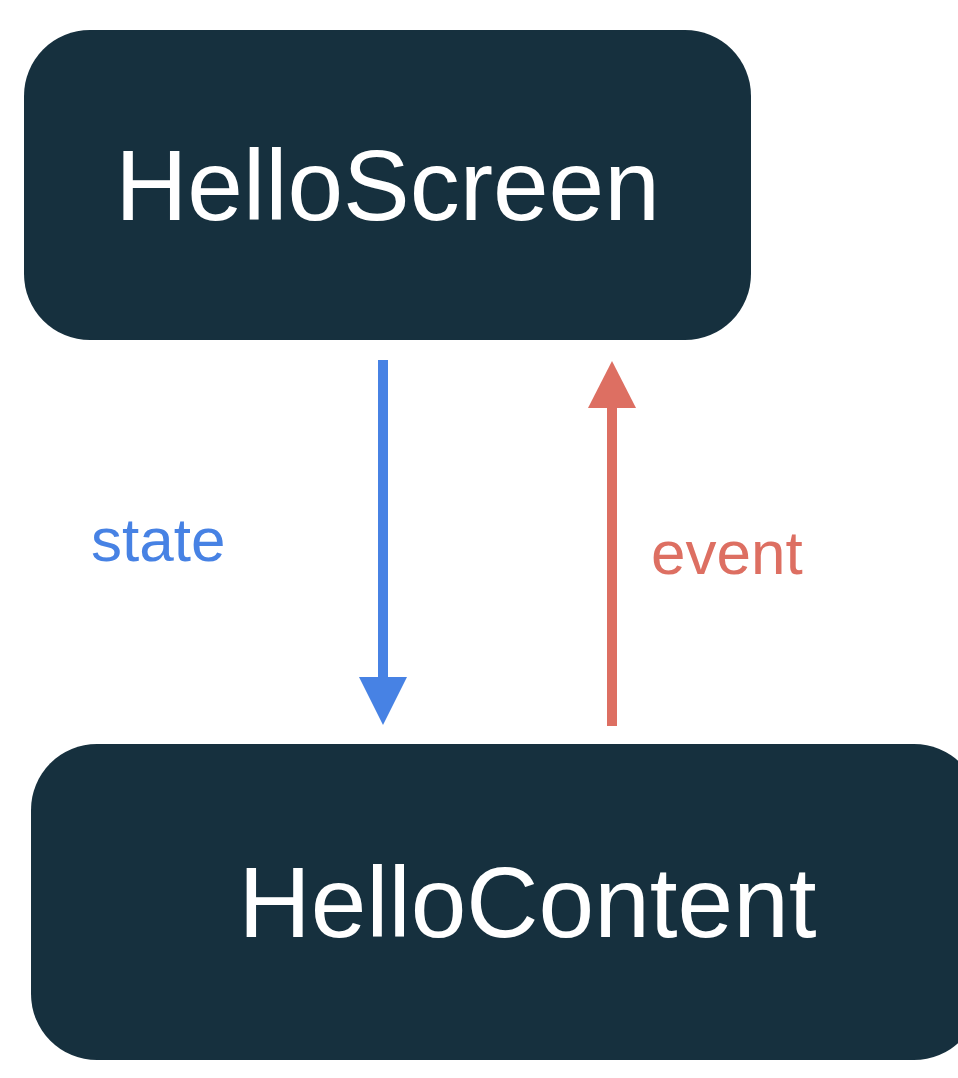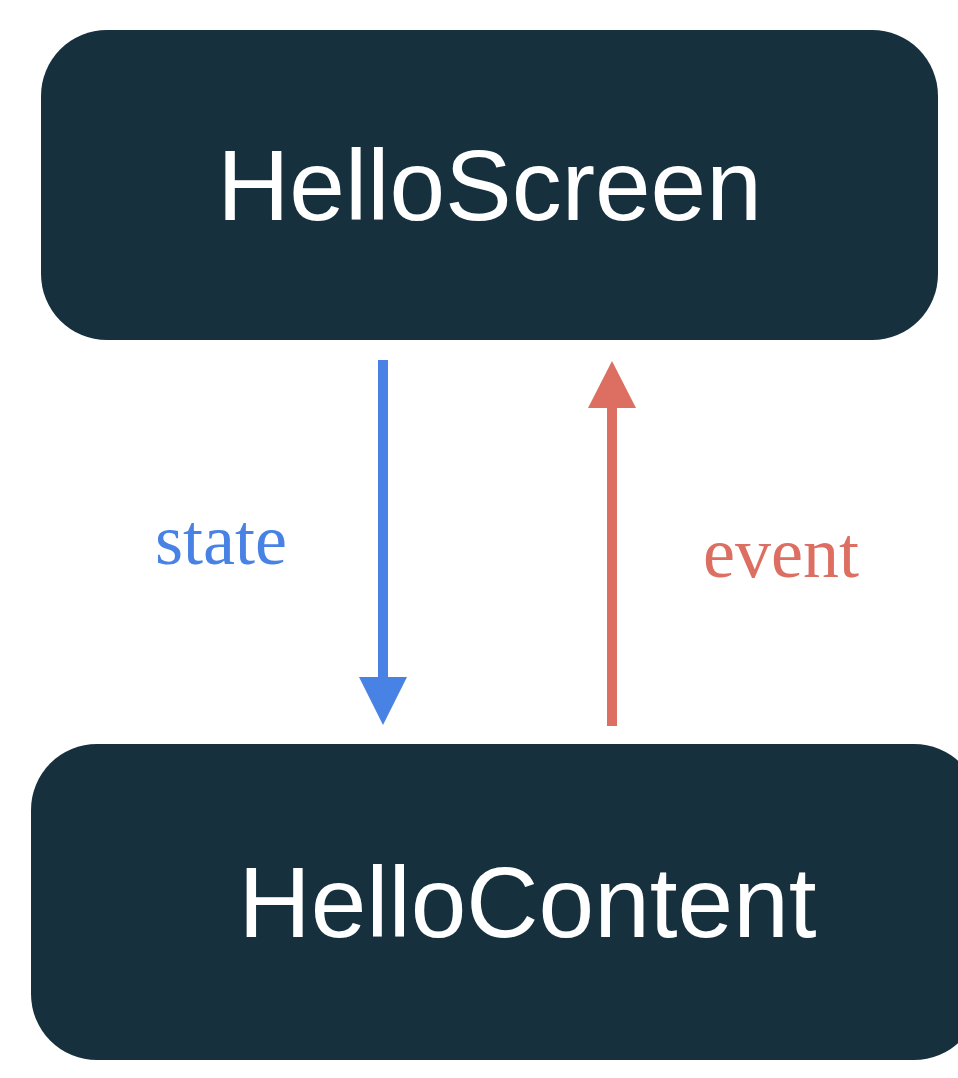--- a/index.html
+++ b/index.html
@@ -24,23 +24,23 @@
     justify-content: center;
   }
   .node-label {
     color: var(--node-text, #ffffff);
     font-size: 100px;
     font-weight: 400;
     letter-spacing: 0px;
     white-space: nowrap;
   }
   .node-top {
-    left: 41px;
+    left: 24px;
     top: 30px;
-    width: 897px;
+    width: 727px;
     height: 310px;
   }
   .node-bottom {
     left: 31px;
     top: 744px;
     width: 905px;
     height: 316px;
     padding-left: 44px;
   }
   .edge-arrow {
@@ -50,25 +50,24 @@
     left: 358px;
     top: 360px;
   }
   .arrow-event {
     left: 587px;
     top: 361px;
   }
   .edge-label {
     position: absolute;
     width: 260px;
-    text-align: center;
-    font-size: 72px;
+    text-align: left;
+    font-size: 62px;
     line-height: 82px;
     white-space: nowrap;
-    font-family: Liberation Serif, serif;
   }
   .label-state {
     left: 91px;
     top: 499px;
     color: var(--state-blue, #4782e4);
   }
   .label-event {
     left: 651px;
     top: 512px;
     color: var(--event-red, #dd6f62);

